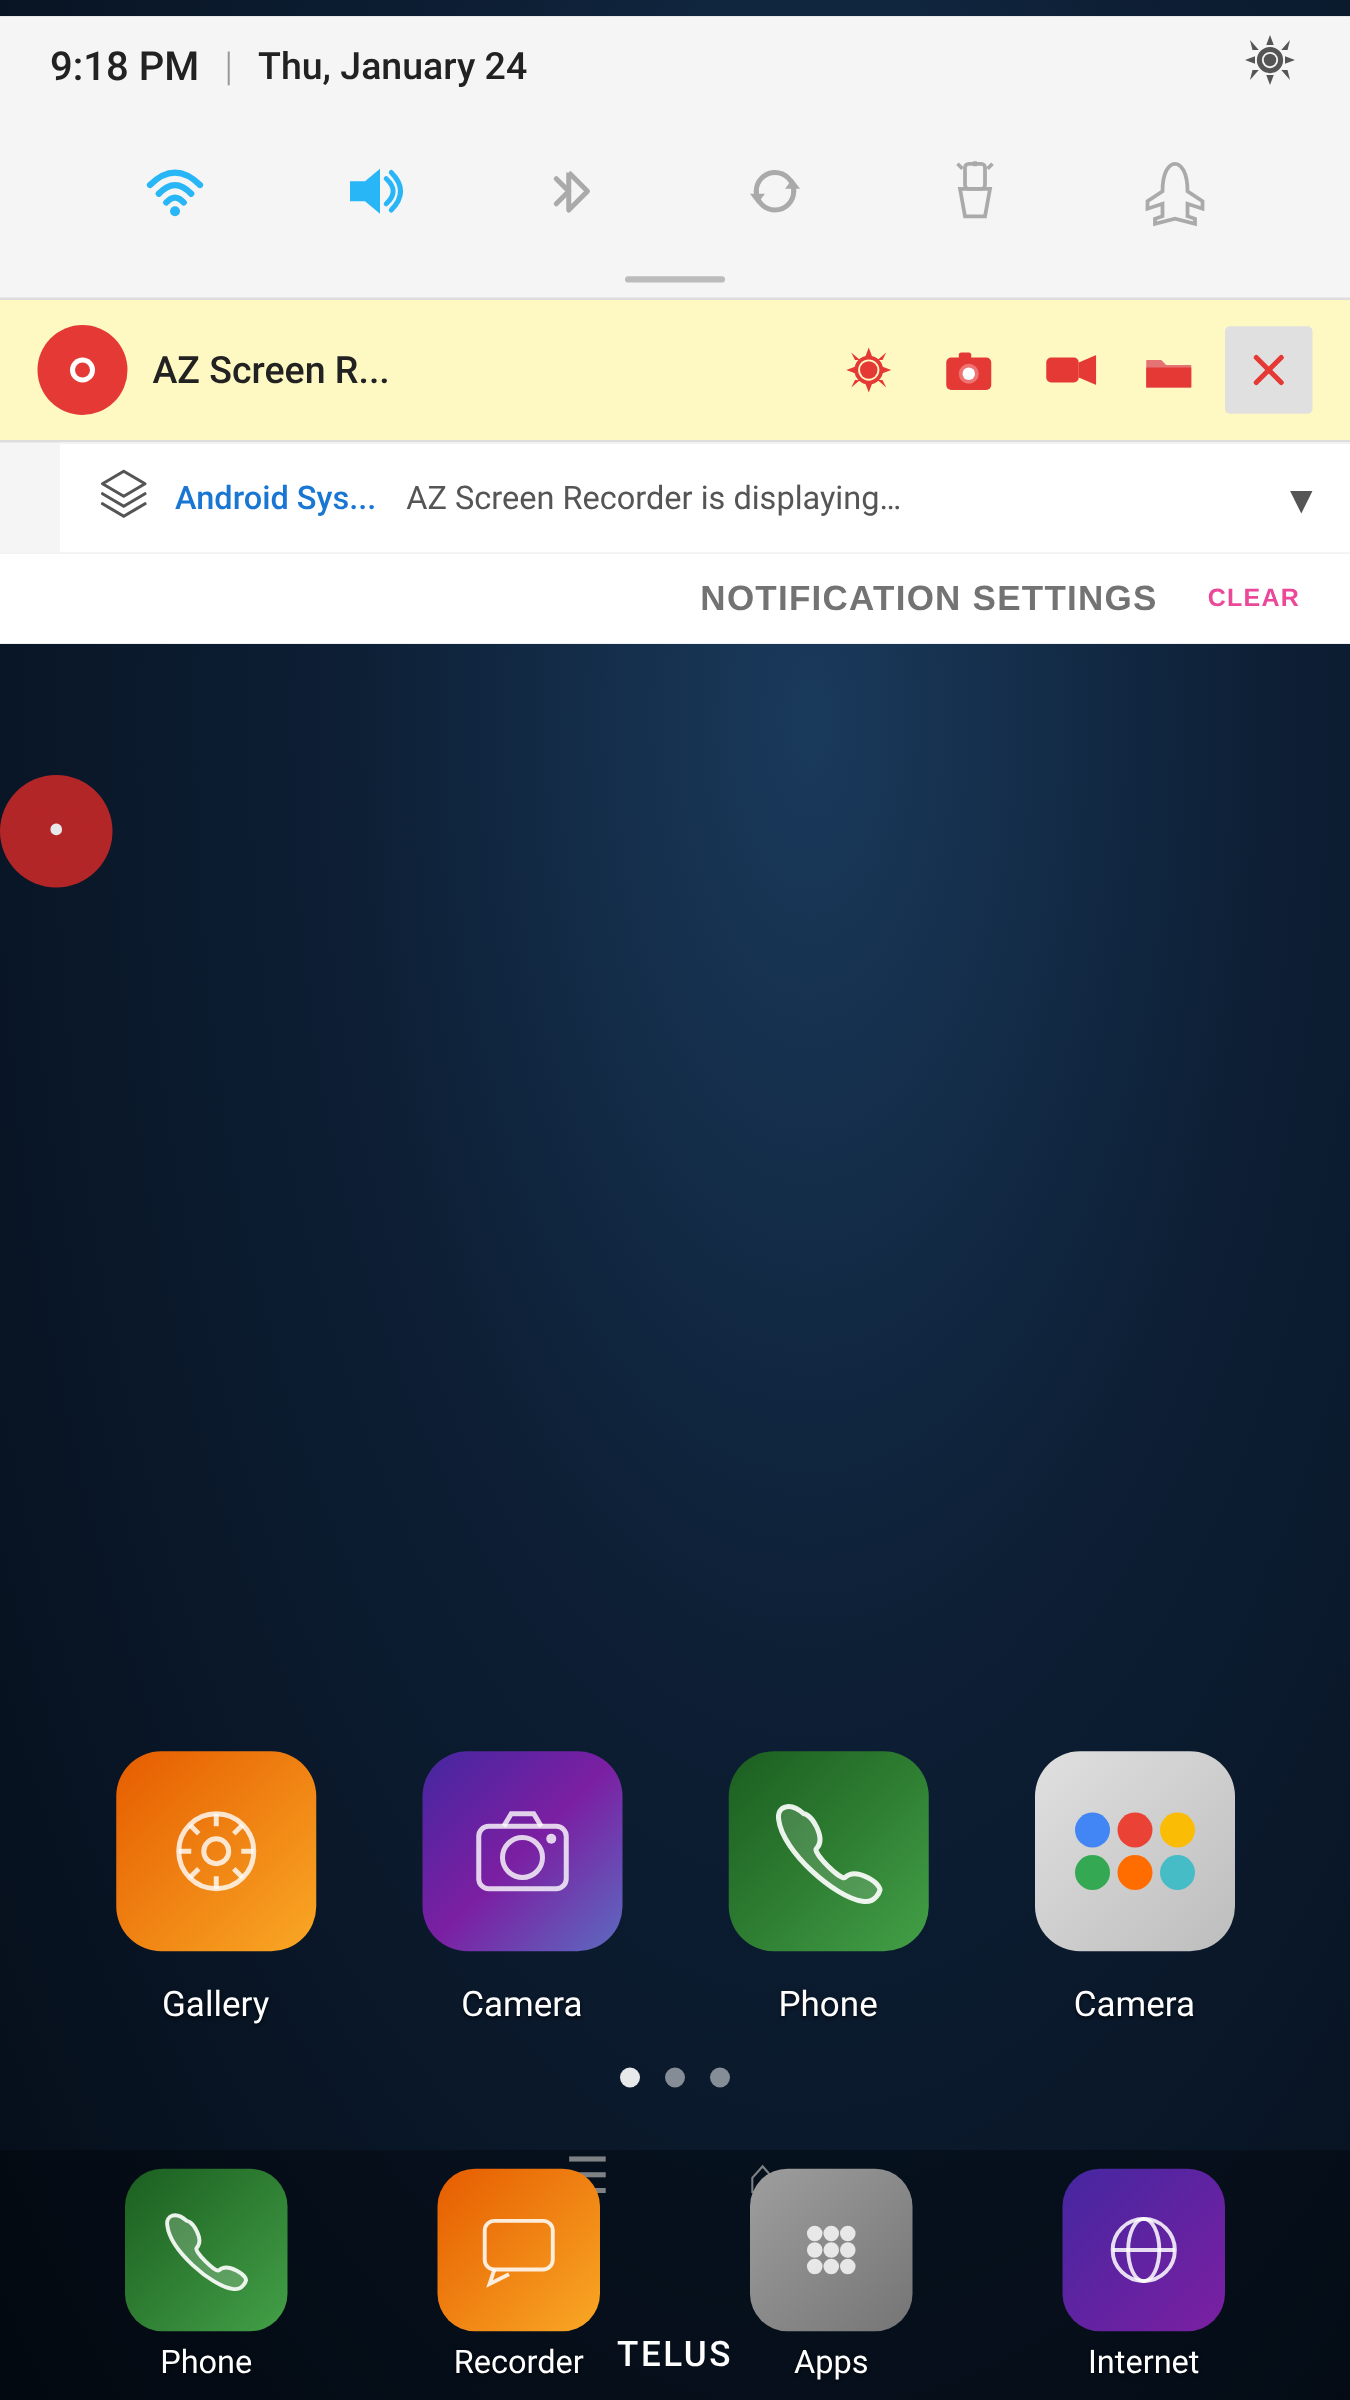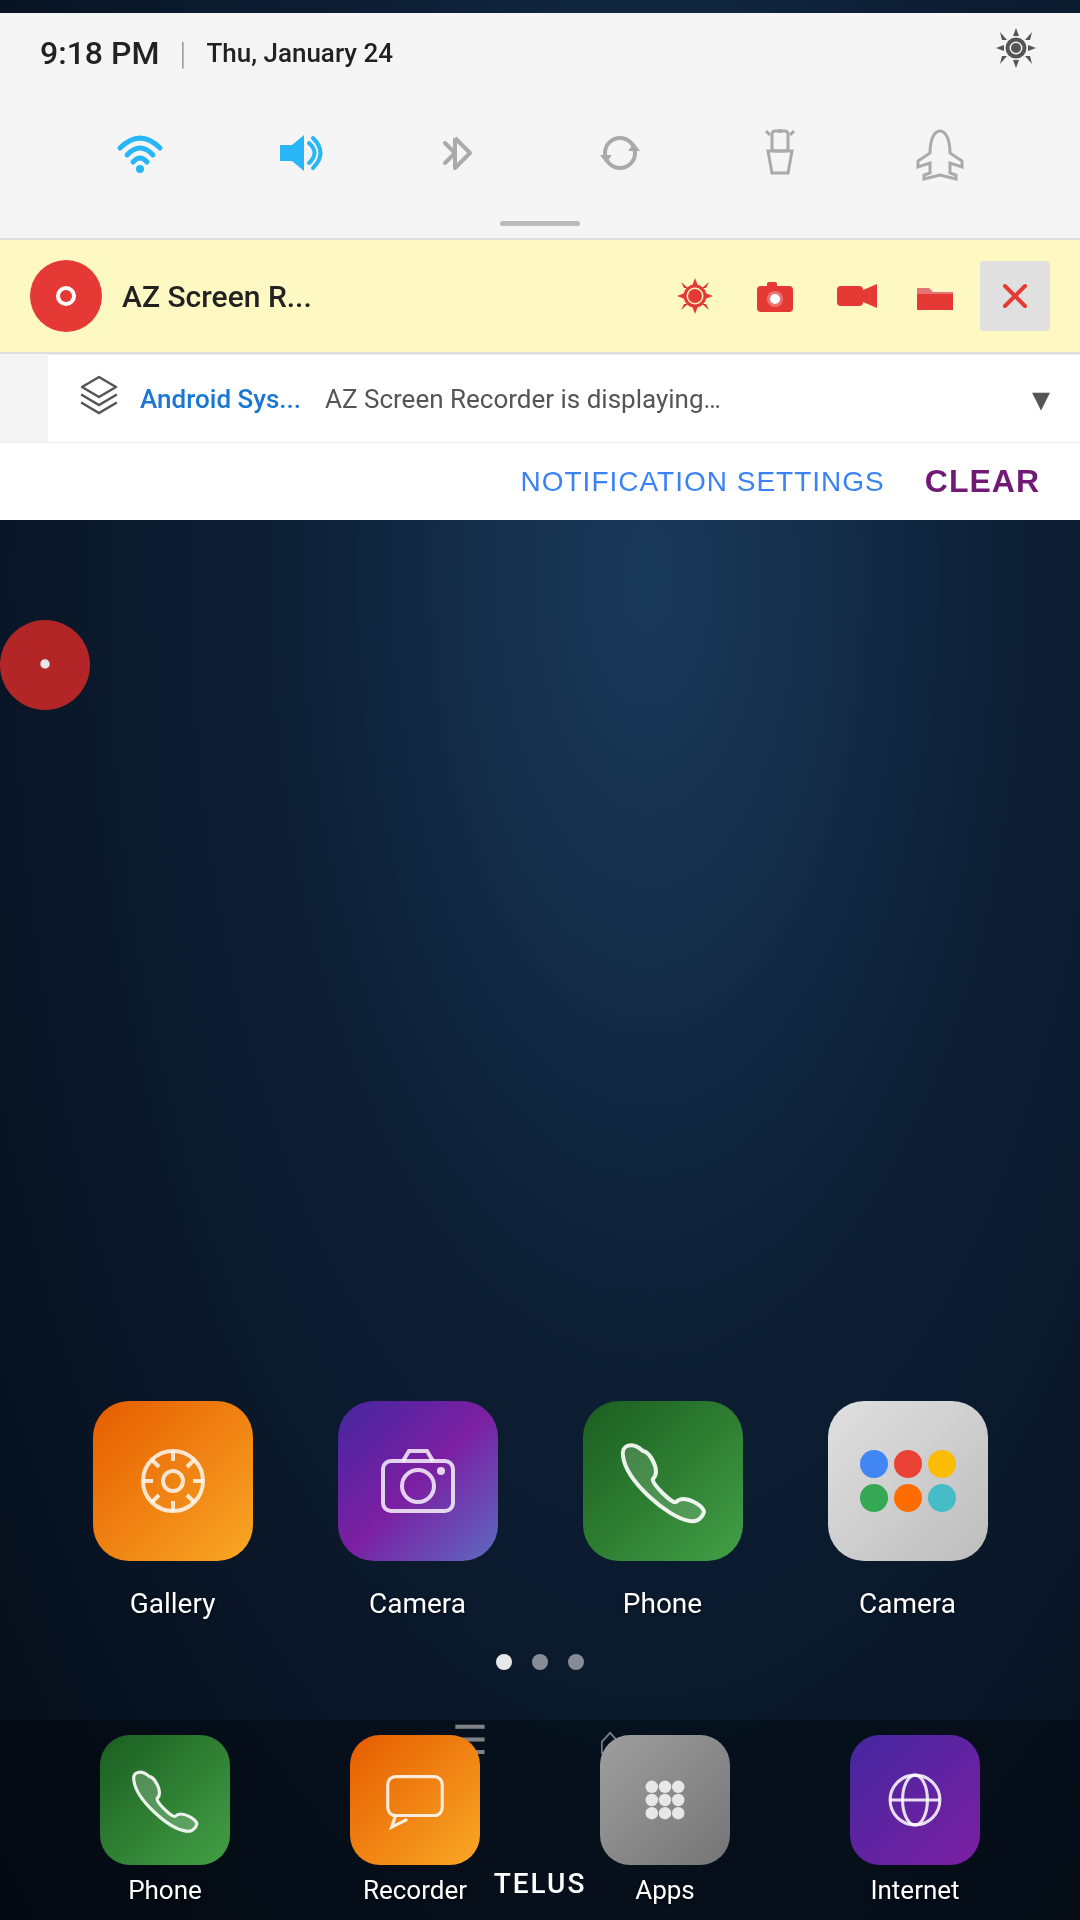--- a/index.html
+++ b/index.html
@@ -44,21 +44,21 @@
       gap: 20px;
       font-size: 32px;
       font-weight: 500;
       color: #222;
     }
     .status-divider {
       color: #999;
       font-weight: 300;
     }
     .status-date {
-      font-size: 26px;
+      font-size: 30px;
       color: #222;
     }
     .gear-icon {
       font-size: 44px;
       color: #555;
     }
 
     
     .quick-settings {
       display: flex;
@@ -184,28 +184,28 @@
       display: flex;
       align-items: center;
       justify-content: flex-end;
       background: #fff;
       padding: 20px 40px;
       gap: 40px;
       border-top: 1px solid #eee;
     }
     .notif-settings-btn {
       font-size: 28px;
-      font-weight: 400;
-      color: #3b82f6;
+      font-weight: 700;
+      color: #737373;
       letter-spacing: 1px;
     }
     .notif-clear-btn {
-      font-size: 32px;
+      font-size: 20px;
       font-weight: 700;
-      color: #701a75;
+      color: #ec4899;
       letter-spacing: 1px;
     }
 
     
     .home-screen {
       position: absolute;
       top: 0; left: 0;
       width: 100%; height: 100%;
       z-index: 1;
     }

